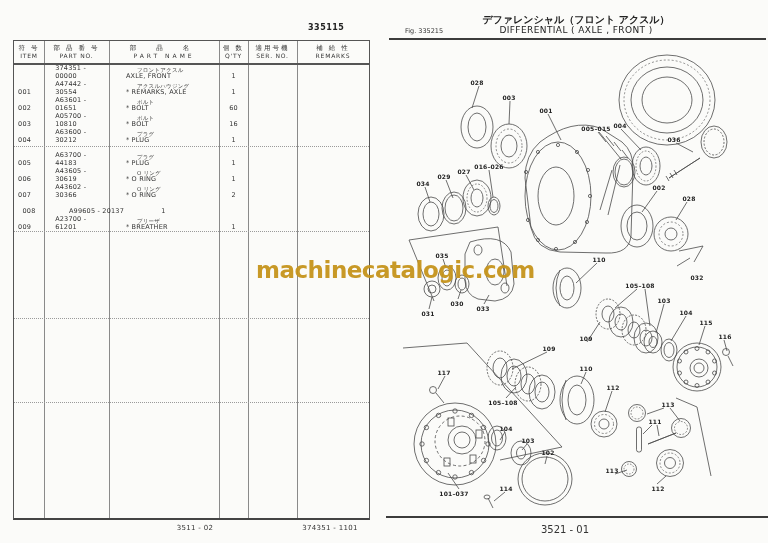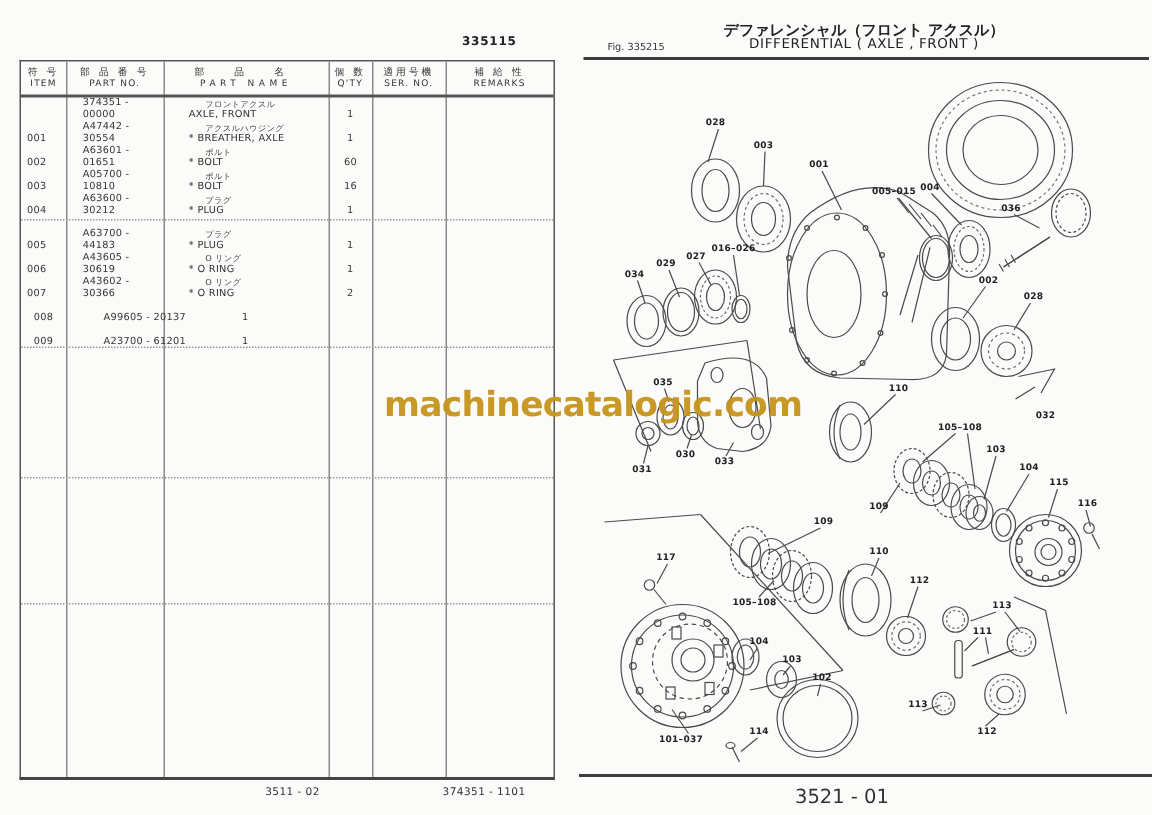--- a/index.html
+++ b/index.html
@@ -20,29 +20,29 @@
   .hcell.c-name .en{letter-spacing:3px;}
   .c-item{width:30px;} .c-part{width:65px;} .c-name{width:110px;}
   .c-qty{width:29px;} .c-ser{width:49px;} .c-rem{width:72px;}
   .trow{position:absolute;left:0;right:0;height:16px;display:flex;font-size:6.5px;color:#333;gap:20px;}
   .trow .cell{display:flex;align-items:flex-end;justify-content:center;padding-bottom:1px;letter-spacing:.2px;}
   .trow .cell.name{flex-direction:column;align-items:flex-start;justify-content:flex-end;padding-left:5px;}
   .trow .jp{font-size:5.5px;color:#444;margin-left:11px;line-height:1.1;}
   .trow .en{font-size:6.5px;line-height:1.1;}
   .page-footer{position:absolute;top:524px;font-size:7px;color:#333;letter-spacing:.3px;}
   .pf-left{left:160px;width:70px;text-align:center;}
-  .pf-right{left:295px;width:70px;}
+  .pf-right{left:295px;width:70px;text-align:center;}
   
   .right-page{position:absolute;left:384px;top:0;width:384px;height:543px;}
   .fig-label{position:absolute;left:21px;top:27px;font-size:6.5px;color:#333;}
   .title-jp{position:absolute;left:0;top:13px;width:384px;text-align:center;font-size:10px;font-weight:bold;color:#222;}
   .title-en{position:absolute;left:0;top:25px;width:384px;text-align:center;font-size:9px;color:#222;letter-spacing:.4px;}
   .top-rule{position:absolute;left:5px;top:38px;width:377px;height:2px;background:#3c3c3c;}
   .bottom-rule{position:absolute;left:2px;top:516px;width:382px;height:2px;background:#3c3c3c;}
-  .rp-footer{position:absolute;left:146px;top:524px;width:70px;font-size:13px;color:#333;}
+  .rp-footer{position:absolute;left:146px;top:524px;width:70px;text-align:center;font-size:10px;color:#333;}
   .diagram-svg{position:absolute;left:0;top:38px;}
   .diagram-svg *{stroke:#4a4a4a;fill:none;stroke-width:.8;}
   .part-label{position:absolute;transform:translate(-50%,-50%);font-size:6px;font-weight:600;color:#222;white-space:nowrap;letter-spacing:.2px;}
   
   .watermark{position:absolute;left:256px;top:257px;font-size:23px;font-weight:bold;color:#c6941c;letter-spacing:-.5px;opacity:.95;z-index:5;}
 </style>
 </head>
 <body>
 
 <div class="sheet">
@@ -101,21 +101,21 @@
             </div>
             <div class="cell" style="width: 29px;">1</div>
             <div class="cell" style="width: 49px;"></div>
             <div class="cell" style="width: 72px;"></div>
           </div>
           <div class="trow" style="top: 40px;">
             <div class="cell" style="width: 30px;">001</div>
             <div class="cell" style="width: 65px;">A47442 - 30554</div>
             <div class="cell name" style="width: 110px;">
               <span class="jp">アクスルハウジング</span>
-              <span class="en">* BREATHER, AXLE</span>
+              <span class="en">* REMARKS, AXLE</span>
             </div>
             <div class="cell" style="width: 29px;">1</div>
             <div class="cell" style="width: 49px;"></div>
             <div class="cell" style="width: 72px;"></div>
           </div>
           <div class="trow" style="top: 56px;">
             <div class="cell" style="width: 30px;">002</div>
             <div class="cell" style="width: 65px;">A63601 - 01651</div>
             <div class="cell name" style="width: 110px;">
               <span class="jp">ボルト</span>
@@ -183,20 +183,24 @@
           <div class="trow" style="top: 159px;">
             <div class="cell" style="width: 30px;">008</div>
             <div class="cell" style="width: 65px;">A99605 - 20137</div>
             <div class="cell" style="width: 29px;">1</div>
             <div class="cell" style="width: 49px;"></div>
             <div class="cell" style="width: 72px;"></div>
           </div>
           <div class="trow" style="top: 175px;">
             <div class="cell" style="width: 30px;">009</div>
             <div class="cell" style="width: 65px;">A23700 - 61201</div>
+            <div class="cell name" style="width: 110px;">
+              <span class="jp">ブリーザ</span>
+              <span class="en">* BREATHER</span>
+            </div>
             <div class="cell" style="width: 29px;">1</div>
             <div class="cell" style="width: 49px;"></div>
             <div class="cell" style="width: 72px;"></div>
           </div>
         </div>
     </div>
 
     <div class="page-footer pf-left">3511 - 02</div>
     <div class="page-footer pf-right">374351 - 1101</div>
   </div>

